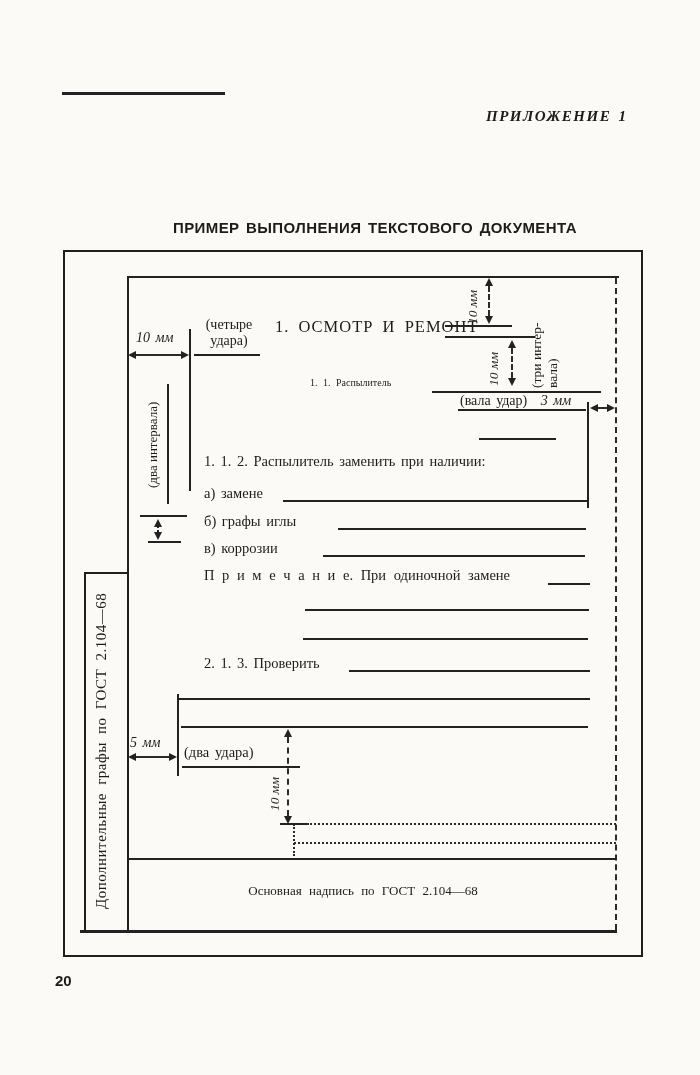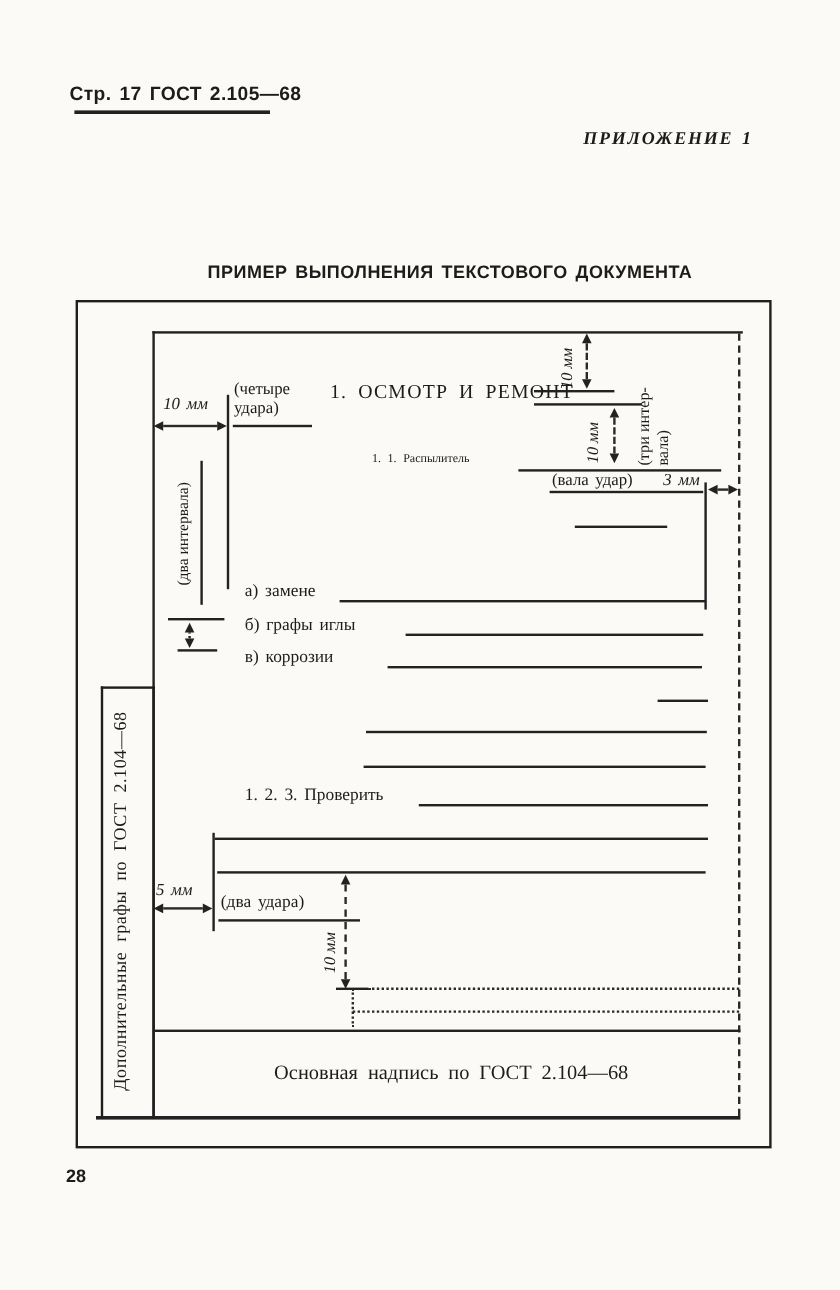--- a/index.html
+++ b/index.html
@@ -34,21 +34,20 @@
   
   .vup{position:absolute; width:8px; display:flex; flex-direction:column; align-items:center;}
   .vup .sstem{flex:1; width:2px; background:#222;}
   .frame{position:absolute; border:2px solid #1f1f1f;}
 </style>
 </head>
 <body>
 
 <div id="page">
 
-  <div class="txt" style="left:58px; top:70px; font-family:'Liberation Sans',sans-serif; font-weight:bold; font-size:16px; letter-spacing:0.3px;">Стр. 17 ГОСТ 2.105—68</div>
   <div class="hl" style="left:62px; top:92px; width:163px; height:3px;"></div>
 
   <div class="txt ital" style="left:486px; top:108px; font-weight:bold; font-size:15px; letter-spacing:1.5px;">ПРИЛОЖЕНИЕ 1</div>
 
   <div class="txt" style="left:173px; top:219px; font-family:'Liberation Sans',sans-serif; font-weight:bold; font-size:15px; letter-spacing:0.4px;">ПРИМЕР ВЫПОЛНЕНИЯ ТЕКСТОВОГО ДОКУМЕНТА</div>
 
   <div class="frame" style="left:63px; top:250px; width:576px; height:703px;"></div>
 
   <div class="hl" style="left:127px; top:276px; width:492px;"></div>
   <div class="vl" style="left:127px; top:276px; height:656px;"></div>
@@ -59,21 +58,21 @@
   <div class="rot" style="left:94px; top:576px; height:350px; font-size:15px; letter-spacing:0.5px; word-spacing:4px; text-align:center;">Дополнительные графы по ГОСТ 2.104—68</div>
 
   <div class="txt ital" style="left:136px; top:330px; font-size:14px;">10 мм</div>
   <div class="hme" style="left:128px; top:351px; width:61px;">
     <div class="tri-l"></div>
     <div class="hstem"></div>
     <div class="tri-r"></div>
   </div>
   <div class="vl" style="left:189px; top:329px; height:162px;"></div>
 
-  <div class="txt" style="left:195px; top:317px; width:68px; font-size:14px; text-align:left; white-space:normal;">(четыре удара)</div>
+  <div class="txt" style="left:195px; top:317px; width:68px; font-size:14px; text-align:center; white-space:normal;">(четыре удара)</div>
   <div class="hl" style="left:194px; top:354px; width:66px;"></div>
 
   <div class="txt" style="left:275px; top:318px; font-size:16.5px; letter-spacing:1px; word-spacing:4px;">1. ОСМОТР И РЕМОНТ</div>
   <div class="hl" style="left:445px; top:325px; width:67px;"></div>
   <div class="hl" style="left:445px; top:336px; width:90px;"></div>
 
   <div class="rot ital" style="left:466px; top:277px; height:47px;">10 мм</div>
   <div class="vme" style="left:485px; top:278px; height:46px;">
     <div class="tri-u"></div>
     <div class="stem"></div>
@@ -88,32 +87,33 @@
   </div>
 
   <div class="rot" style="left:530px; top:295px; height:93px;">(три интер-</div>
   <div class="rot" style="left:546px; top:341px; height:47px;">вала)</div>
 
   <div class="txt" style="left:310px; top:377px; font-size:10px; word-spacing:3px;">1. 1. Распылитель</div>
   <div class="hl" style="left:432px; top:391px; width:169px;"></div>
 
   <div class="txt" style="left:460px; top:393px; font-size:14px;">
     <span>(вала удар)</span>
-    <span class="ital" style="margin-left:20px;">3 мм</span>
+    <span class="ital" style="margin-left:8px;">3 мм</span>
   </div>
   <div class="hl" style="left:458px; top:409px; width:128px;"></div>
   <div class="vl" style="left:587px; top:402px; height:106px;"></div>
   <div class="hme" style="left:590px; top:404px; width:25px;">
     <div class="tri-l"></div>
     <div class="hstem"></div>
     <div class="tri-r"></div>
   </div>
 
   <div class="hl" style="left:479px; top:438px; width:77px;"></div>
 
+  <div class="txt" style="left:204px; top:453px;">1. 1. 2. Распылитель заменить при наличии:</div>
 
   <div class="txt" style="left:204px; top:485px;">а) замене</div>
   <div class="hl" style="left:283px; top:500px; width:305px;"></div>
 
   <div class="txt" style="left:204px; top:513px;">б) графы иглы</div>
   <div class="hl" style="left:338px; top:528px; width:248px;"></div>
 
   <div class="txt" style="left:204px; top:540px;">в) коррозии</div>
   <div class="hl" style="left:323px; top:555px; width:262px;"></div>
 
@@ -123,25 +123,26 @@
   <div class="vup" style="left:154px; top:519px; height:9px;">
     <div class="tri-u"></div>
     <div class="sstem"></div>
   </div>
   <div class="vup" style="left:154px; top:530px; height:10px;">
     <div class="sstem"></div>
     <div class="tri-d"></div>
   </div>
   <div class="hl" style="left:148px; top:541px; width:33px;"></div>
 
+  <div class="txt" style="left:204px; top:567px; word-spacing:4px;">П р и м е ч а н и е. При одиночной замене</div>
   <div class="hl" style="left:548px; top:583px; width:42px;"></div>
   <div class="hl" style="left:305px; top:609px; width:284px;"></div>
   <div class="hl" style="left:303px; top:638px; width:285px;"></div>
 
-  <div class="txt" style="left:204px; top:655px;">1. 2. 3. Проверить</div>
+  <div class="txt" style="left:204px; top:655px;">2. 1. 3. Проверить</div>
   <div class="hl" style="left:349px; top:670px; width:241px;"></div>
 
   <div class="hl" style="left:179px; top:698px; width:411px;"></div>
   <div class="hl" style="left:181px; top:726px; width:407px;"></div>
   <div class="vl" style="left:177px; top:694px; height:82px;"></div>
 
   <div class="txt ital" style="left:130px; top:735px; font-size:14px;">5 мм</div>
   <div class="hme" style="left:128px; top:753px; width:49px;">
     <div class="tri-l"></div>
     <div class="hstem"></div>
@@ -157,17 +158,17 @@
     <div class="stem"></div>
     <div class="tri-d"></div>
   </div>
 
   <div class="hl" style="left:280px; top:823px; width:27px;"></div>
   <div class="dot-h" style="left:307px; top:823px; width:309px;"></div>
   <div class="dot-h" style="left:294px; top:842px; width:322px;"></div>
   <div class="dot-v" style="left:293px; top:824px; height:32px;"></div>
 
   <div class="hl" style="left:129px; top:858px; width:488px;"></div>
-  <div class="txt" style="left:131px; top:884px; width:490px; text-align:center; font-size:17px; word-spacing:4px;">Основная надпись по ГОСТ 2.104—68</div>
+  <div class="txt" style="left:118px; top:884px; width:490px; text-align:center; font-size:13px; word-spacing:4px;">Основная надпись по ГОСТ 2.104—68</div>
 
-  <div class="txt" style="left:55px; top:972px; font-family:'Liberation Sans',sans-serif; font-weight:bold; font-size:15px;">28</div>
+  <div class="txt" style="left:55px; top:972px; font-family:'Liberation Sans',sans-serif; font-weight:bold; font-size:15px;">20</div>
 
 </div>
 
 </body></html>

